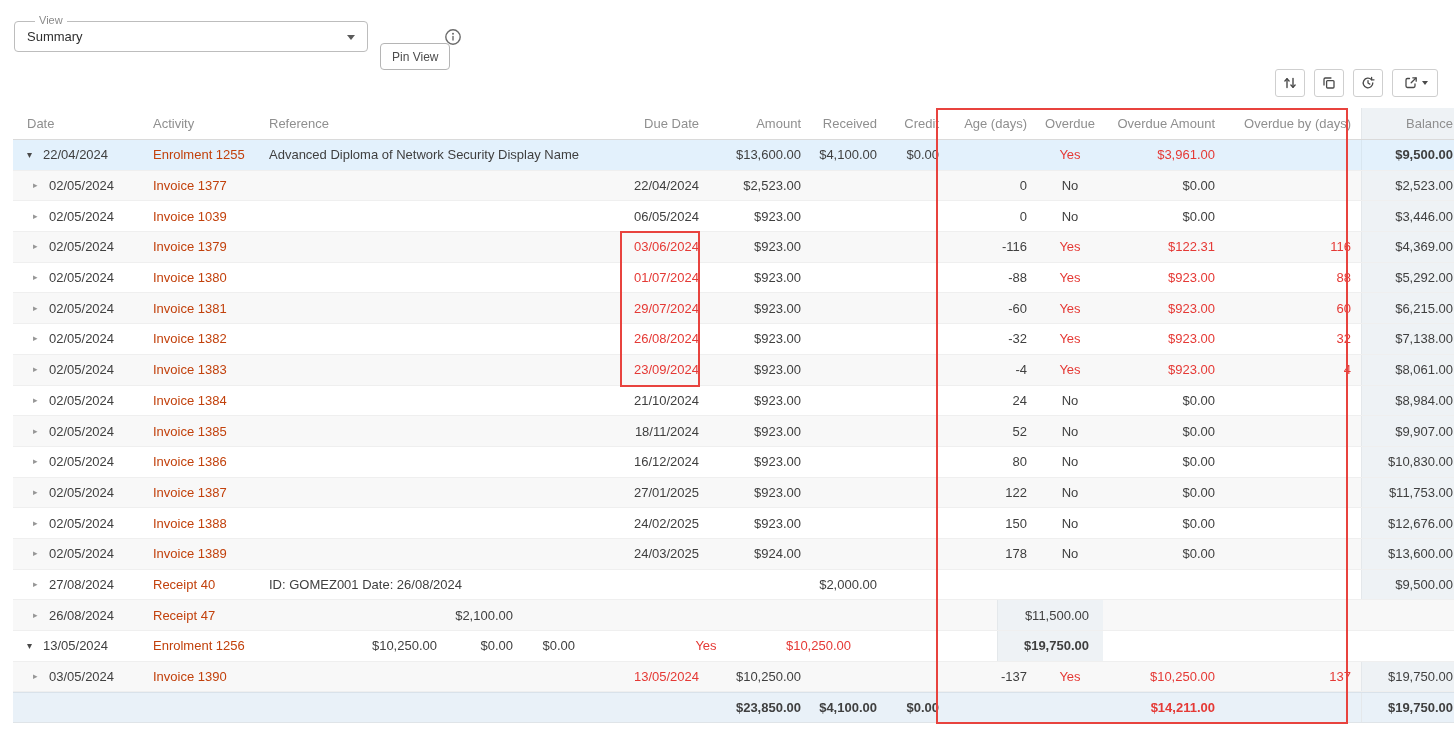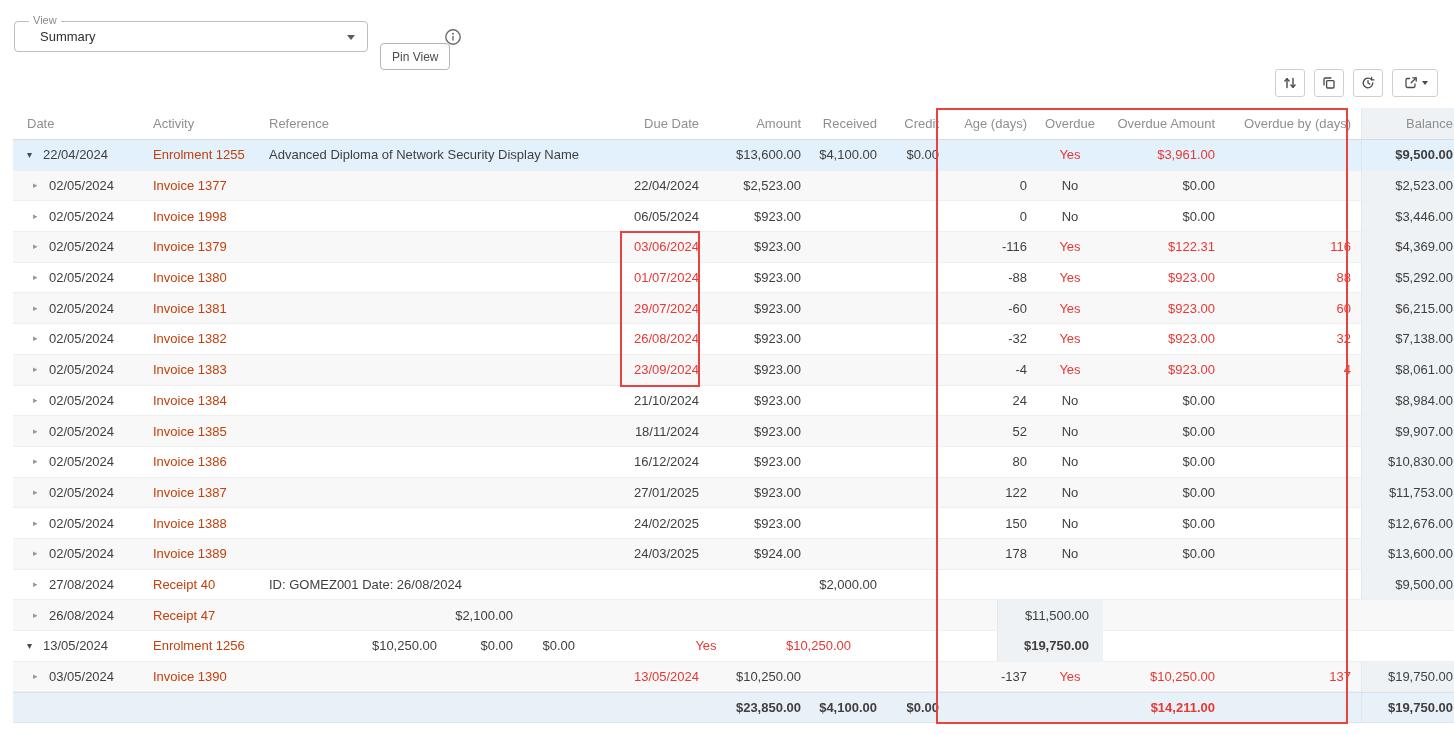--- a/index.html
+++ b/index.html
@@ -6,23 +6,23 @@
   html, body { margin: 0; padding: 0; }
   body {
     width: 1454px; height: 734px; position: relative; overflow: hidden;
     background: #ffffff; color: #3f3f3f;
     font-family: "Liberation Sans", sans-serif;
   }
 
   
   .select { position: absolute; left: 14px; top: 21px; width: 354px; height: 31px;
     border: 1px solid #bdbdbd; border-radius: 4px; background: #fff; cursor: pointer; }
-  .select-label { position: absolute; top: -8px; left: 14px; background: #fff;
+  .select-label { position: absolute; top: -8px; left: 20px; background: #fff;
     padding: 0 4px; font-size: 11px; color: #8a8a8a; }
-  .select-value { position: absolute; left: 25px; top: 7px; font-size: 13px; color: #2f2f2f; }
+  .select-value { position: absolute; left: 12px; top: 7px; font-size: 13px; color: #2f2f2f; }
   .select-caret { position: absolute; right: 12px; top: 13px; width: 0; height: 0;
     border-left: 4.5px solid transparent; border-right: 4.5px solid transparent;
     border-top: 5.5px solid #5a5a5a; }
 
   .pin { position: absolute; left: 380px; top: 23px; height: 27px; padding: 0 11px;
     background: #fff; border: 1px solid #b5b5b5; border-radius: 4px;
     font-family: inherit; font-size: 12px; color: #4d4d4d; cursor: pointer; margin-top: 20px; }
 
   .info { position: absolute; left: 444px; top: 28px; width: 18px; height: 18px;
     display: inline-flex; cursor: pointer; }
@@ -179,21 +179,21 @@
           <div class="cell ar c-overdue_amount">$0.00</div>
           <div class="cell ar c-overdue_by"></div>
           <div class="cell ar c-balance">$2,523.00</div>
         </div>
         <div class="row">
           <div class="cell al c-date">
             <div class="exp child">▸</div>
             <span>02/05/2024</span>
           </div>
           <div class="cell al c-activity">
-            <div class="link">Invoice 1998</div>
+            <div class="link">Invoice 1039</div>
           </div>
           <div class="cell al c-reference"></div>
           <div class="cell ar c-due_date">06/05/2024</div>
           <div class="cell ar c-amount">$923.00</div>
           <div class="cell ar c-received"></div>
           <div class="cell ar c-credit"></div>
           <div class="cell ar c-age">0</div>
           <div class="cell ac c-overdue">No</div>
           <div class="cell ar c-overdue_amount">$0.00</div>
           <div class="cell ar c-overdue_by"></div>

